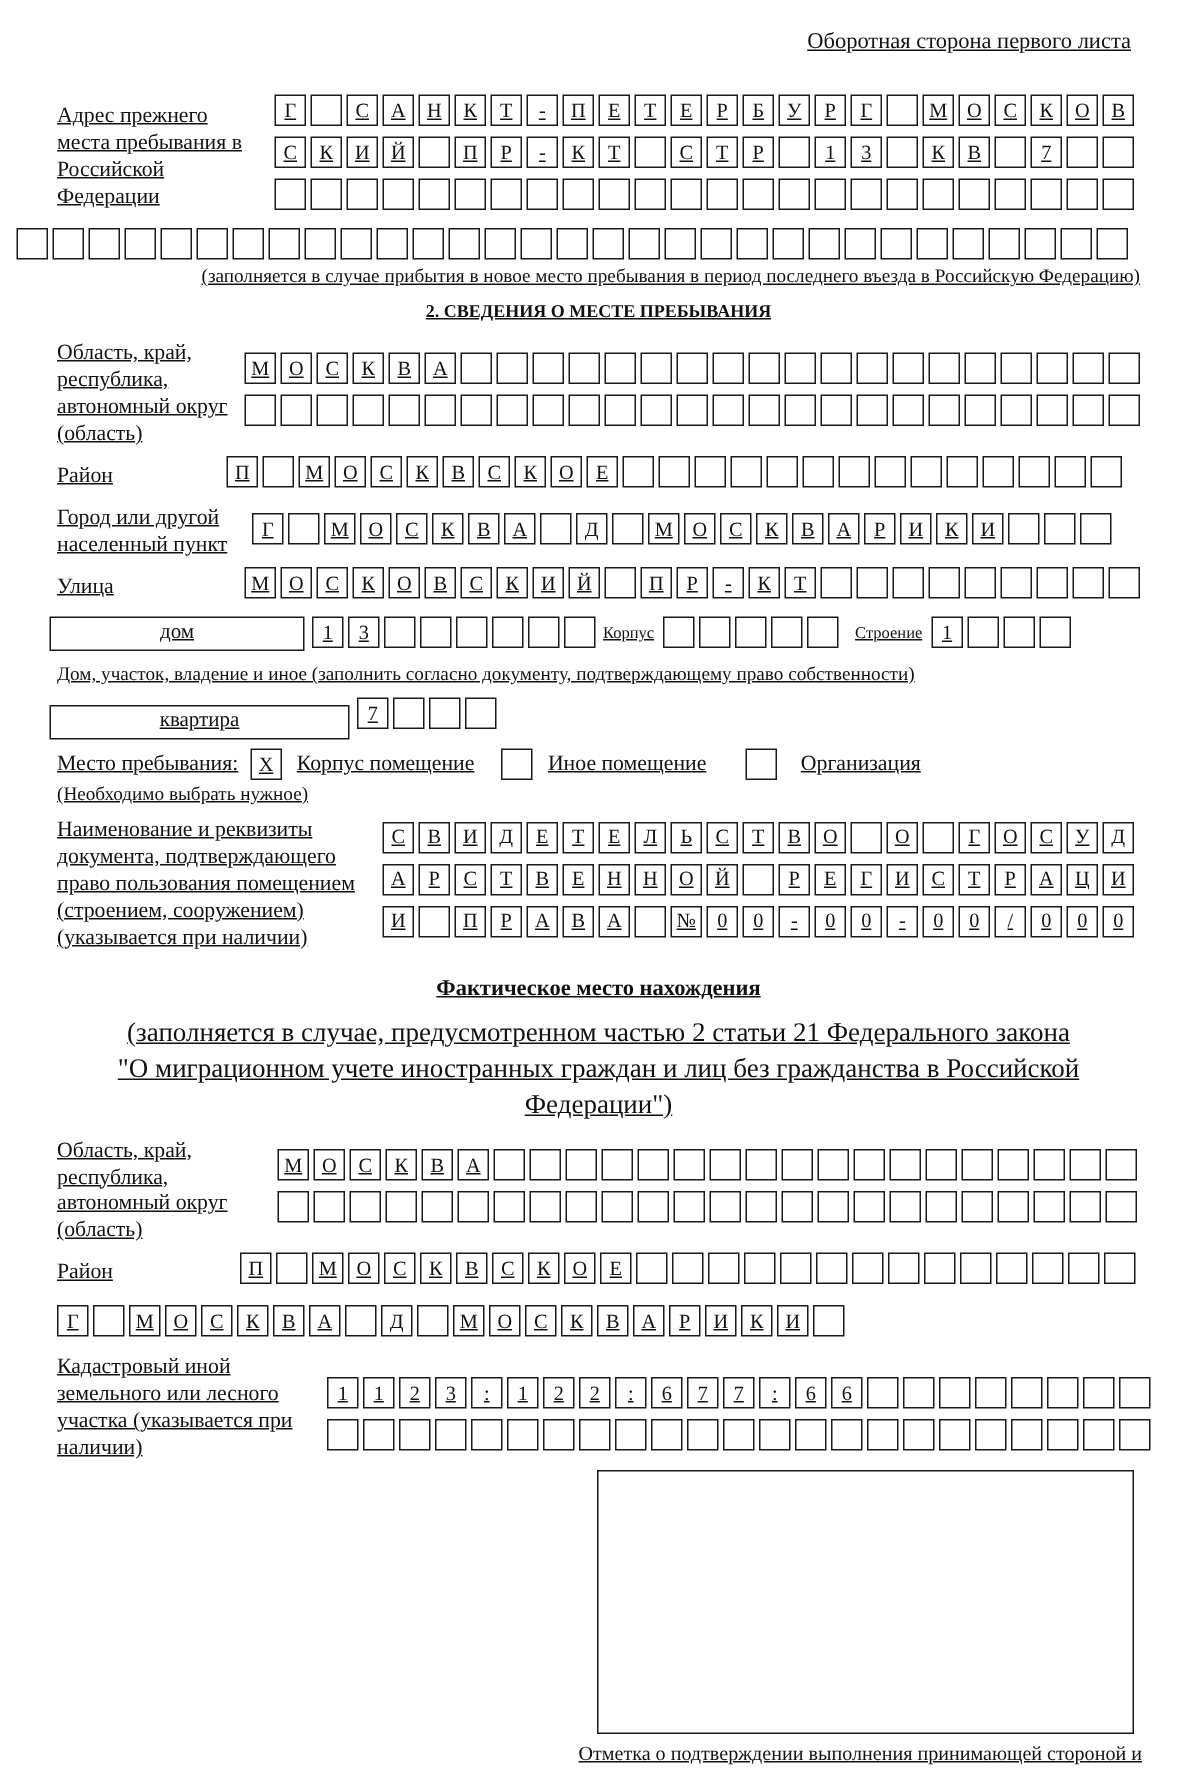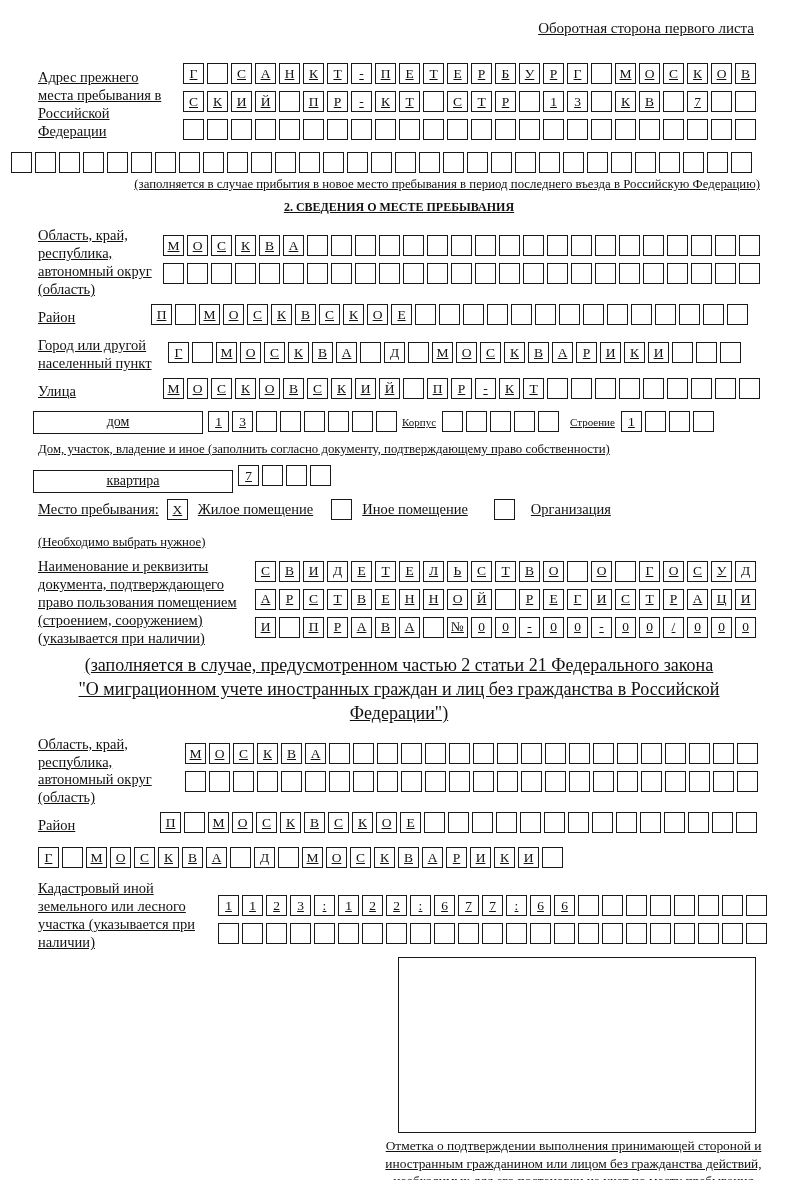--- a/index.html
+++ b/index.html
@@ -14,21 +14,21 @@
   .fullrow{margin-left:-27px;margin-bottom:4px;}
   .note{font-size:12.8px;margin-bottom:8px;}
   .center{text-align:right;}
   .section-title{font-weight:bold;font-size:12px;text-align:center;margin:4px 0 12px 0;}
   .w145{width:145px;} .w125{width:125px;} .w113{width:113px;} .w130{width:130px;}
   .w217{width:217px;} .w147{width:147px;} .w122{width:122px;} .w165{width:165px;} .w180{width:180px;}
   .box-label{box-sizing:border-box;border:1.6px solid #1a1a1a;height:23px;display:flex;align-items:center;justify-content:center;font-size:14px;margin-right:5px;}
   .inline-label{font-size:11px;line-height:23px;white-space:nowrap;}
   .house-row{display:flex;align-items:flex-start;margin:1px 0 3px -5px;}
   .apt-row{display:flex;align-items:flex-end;margin:2px 0 3px -5px;}
-  .stay-row{display:flex;align-items:center;margin:6px 0 15px 0;font-size:14.5px;}
+  .stay-row{display:flex;align-items:center;margin:6px 0 2px 0;font-size:14.5px;}
   .stay-row .cell{margin:0 10px 0 8px;}
   .stay-note{width:600px;text-align:left;font-size:12.8px;margin-bottom:8px;}
   .sub-title{font-weight:bold;font-size:15px;text-align:center;margin:16px 0 8px 0;}
   .law-note{text-align:center;font-size:18px;line-height:1.35;margin-bottom:10px;}
   .mark-area{margin-left:360px;width:370px;}
   .mark-box{box-sizing:border-box;width:358px;height:176px;border:1.8px solid #1a1a1a;margin-bottom:4px;}
   .mark-note{width:395px;margin-left:-22px;text-align:center;font-size:13.4px;line-height:1.3;}
   .mt2{margin-top:2px;}
 </style>
 </head>
@@ -346,21 +346,21 @@
         <span class="cell">7</span>
         <span class="cell"></span>
         <span class="cell"></span>
         <span class="cell"></span>
       </div>
   </div>
 
   <div class="stay-row">
     <span>Место пребывания:</span>
     <span class="cell">X</span>
-    <span>Жилое помещение</span>
+    <span>Корпус помещение</span>
     <span class="cell" style="margin-left:18px"></span>
     <span>Иное помещение</span>
     <span class="cell" style="margin-left:26px;margin-right:16px"></span>
     <span>Организация</span>
   </div>
   <div class="stay-note">(Необходимо выбрать нужное)</div>
 
   <div class="frow">
     <div class="flabel w217">Наименование и реквизиты документа, подтверждающего право пользования помещением (строением, сооружением) (указывается при наличии)</div>
     <div class="rows">
@@ -429,20 +429,21 @@
           <span class="cell">0</span>
           <span class="cell">0</span>
           <span class="cell">/</span>
           <span class="cell">0</span>
           <span class="cell">0</span>
           <span class="cell">0</span>
         </div>
     </div>
   </div>
 
+  <div class="sub-title">Фактическое место нахождения</div>
   <div class="law-note">
     <span>(заполняется в случае, предусмотренном частью 2 статьи 21 Федерального закона</span><br>
     <span>"О миграционном учете иностранных граждан и лиц без гражданства в Российской Федерации")</span>
   </div>
 
   <div class="frow">
     <div class="flabel w147">Область, край, республика, автономный округ (область)</div>
     <div class="rows">
       <div class="cells">
           <span class="cell">М</span>

